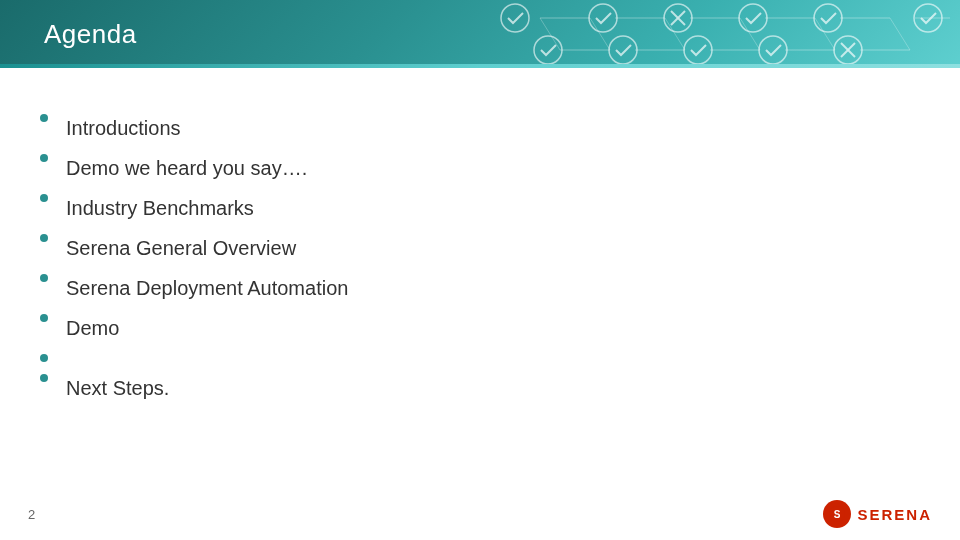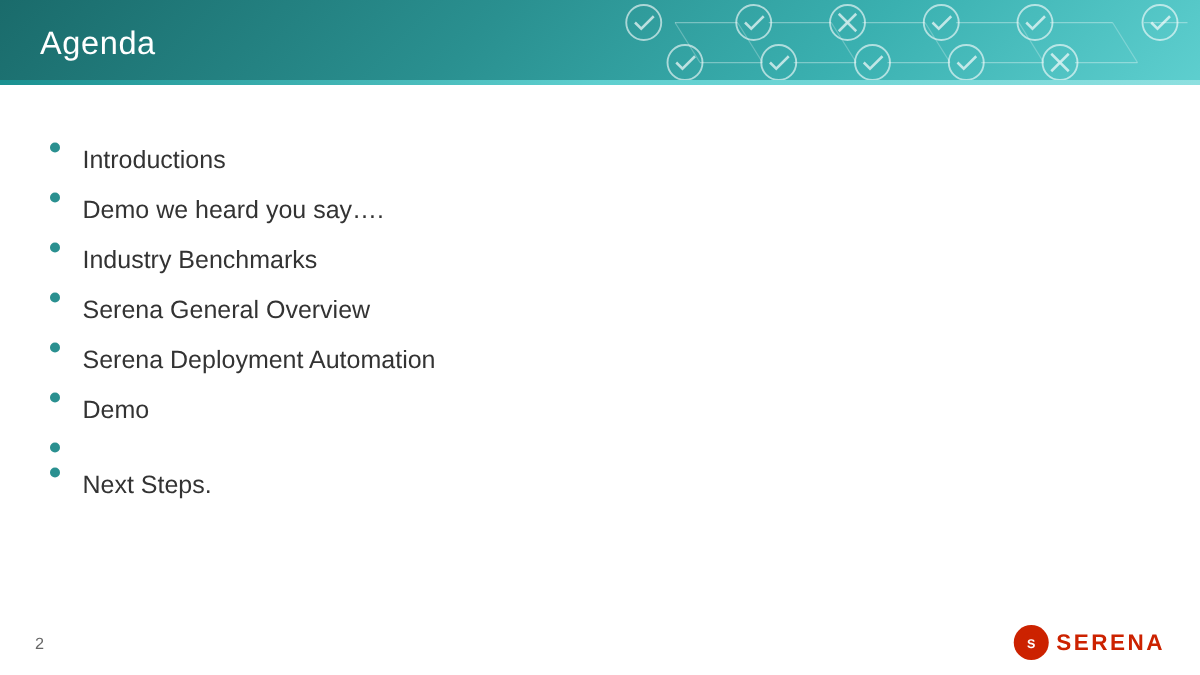--- a/index.html
+++ b/index.html
@@ -14,21 +14,21 @@
     }
 
     
     .header {
       width: 100%;
       height: 68px;
       background: linear-gradient(135deg, #1a6b6b 0%, #2a9090 40%, #3ab0b0 70%, #5ecfcf 100%);
       position: relative;
       display: flex;
       align-items: center;
-      padding-left: 32px;
+      padding-left: 44px;
       overflow: hidden;
     }
 
     .header::after {
       content: '';
       position: absolute;
       bottom: 0;
       left: 0;
       right: 0;
       height: 4px;
@@ -104,21 +104,21 @@
       border-radius: 50%;
       display: flex;
       align-items: center;
       justify-content: center;
       font-size: 14px;
       color: white;
       font-weight: bold;
     }
 
     .serena-logo-text {
-      font-size: 18px;
+      font-size: 15px;
       color: #cc2200;
       font-weight: bold;
       letter-spacing: 2px;
       text-transform: uppercase;
     }
 
     
     .header-svg {
       position: absolute;
       right: 0;

